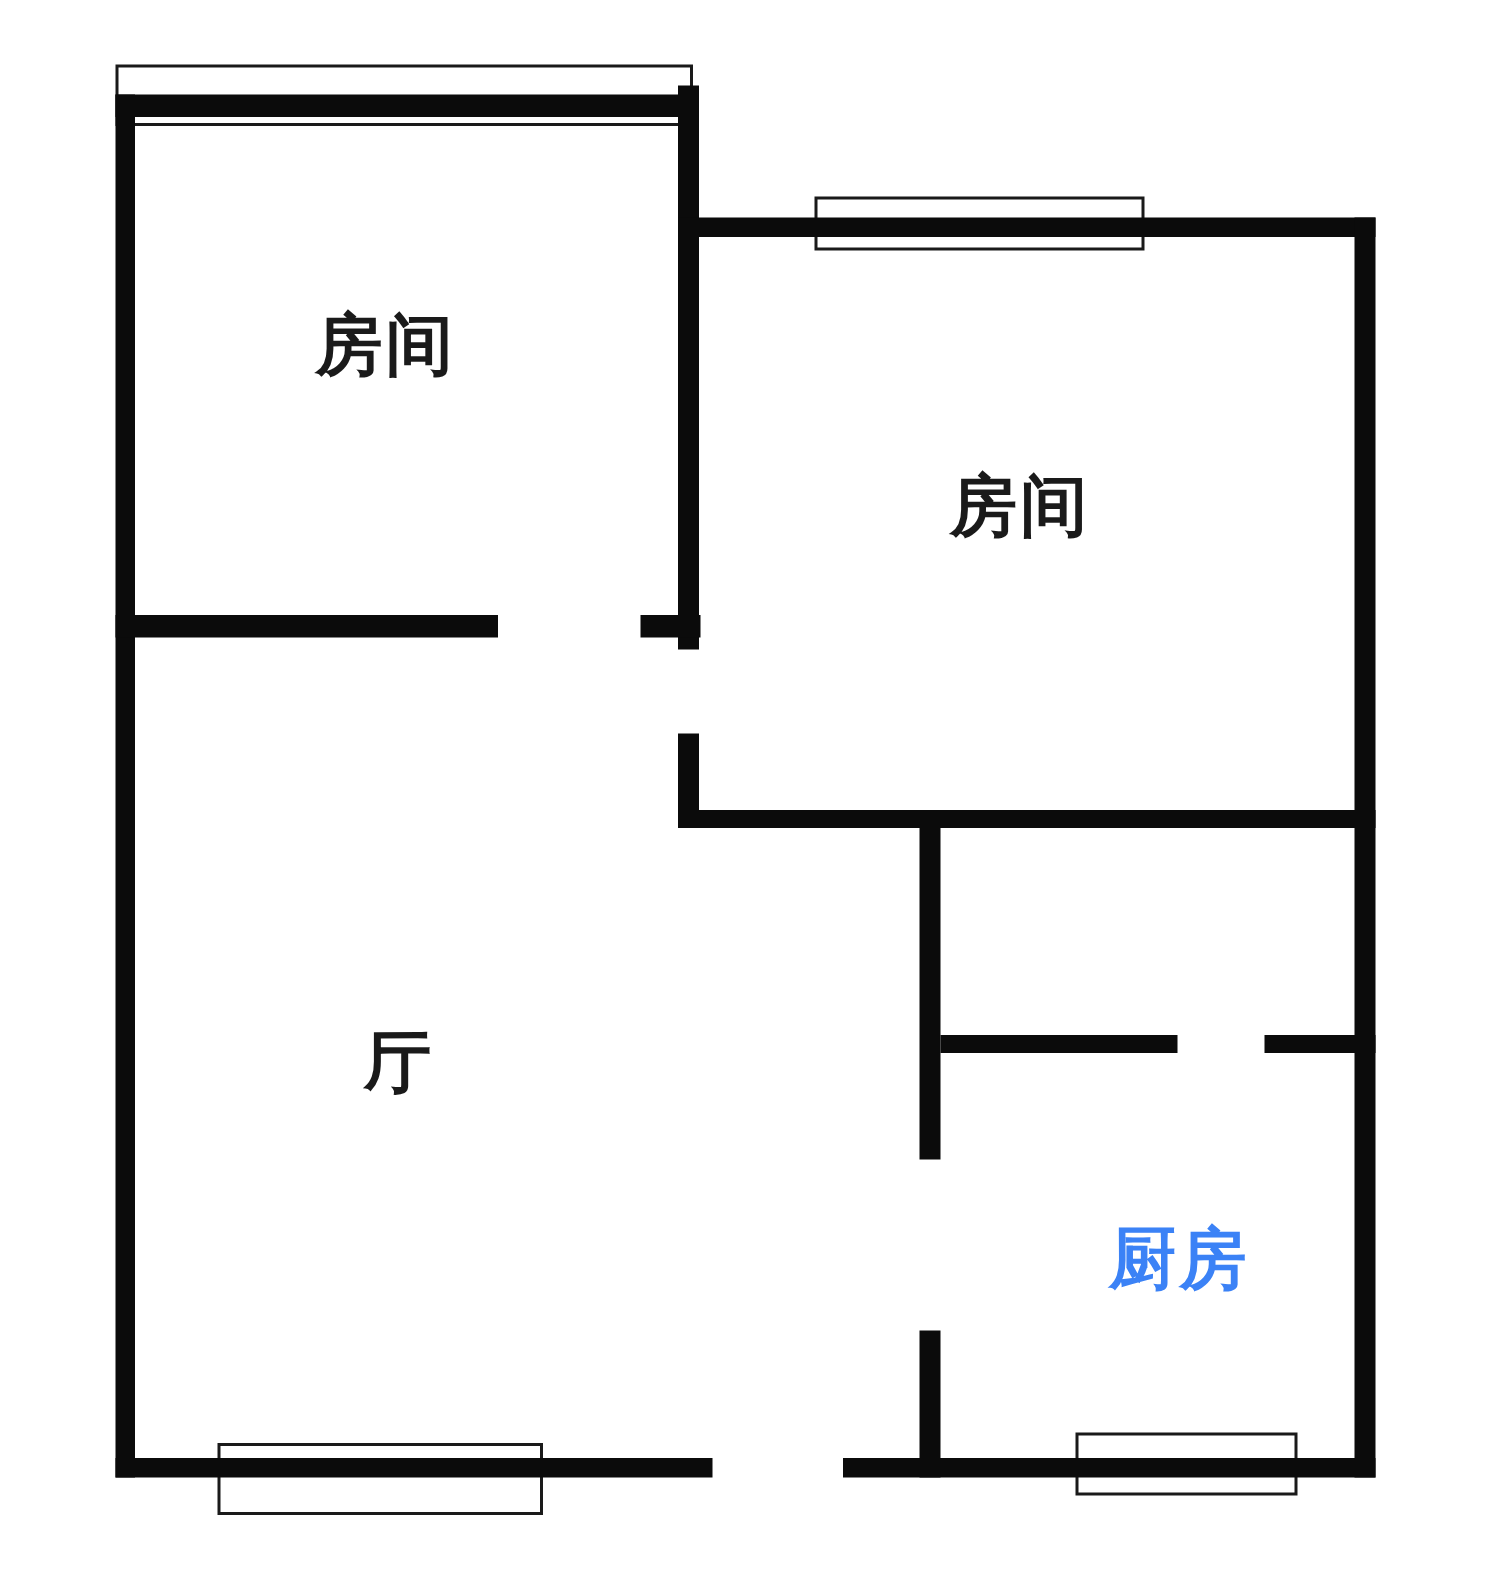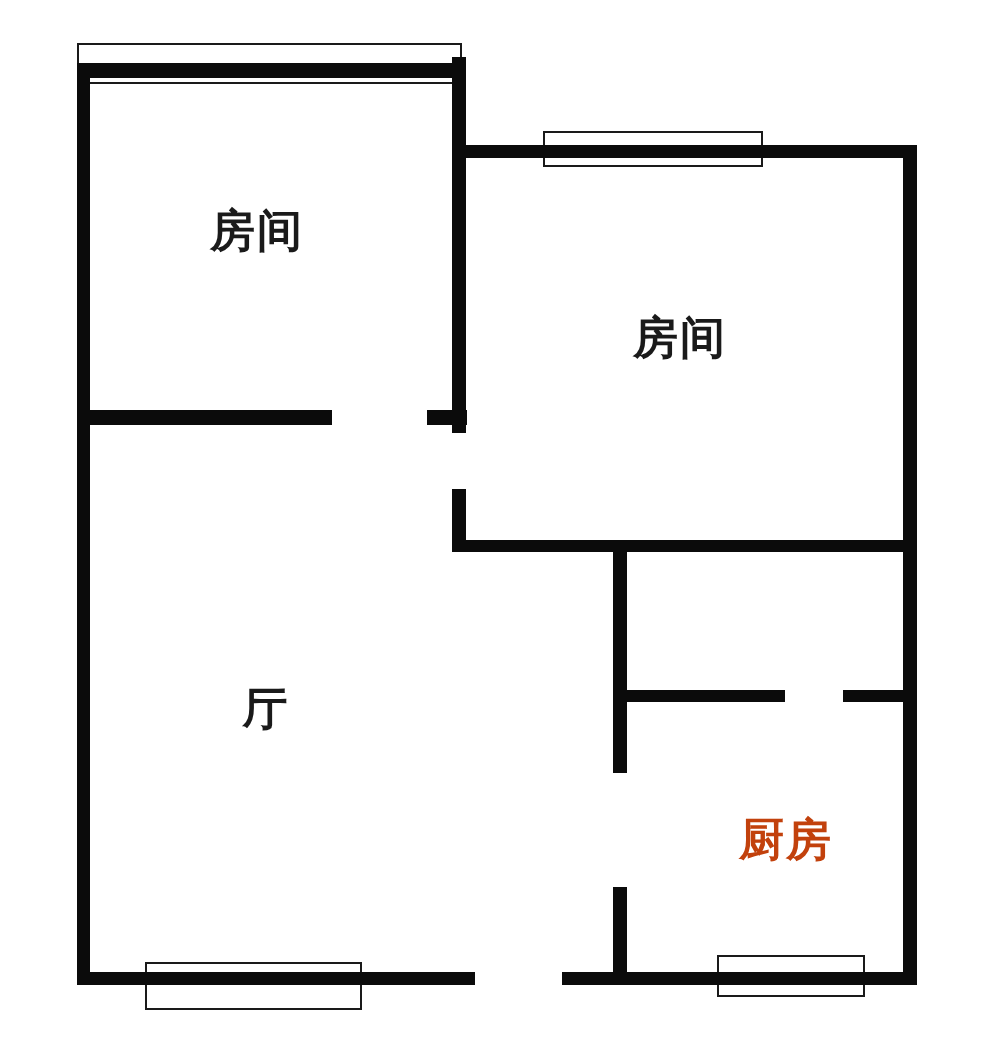--- a/index.html
+++ b/index.html
@@ -44,21 +44,21 @@
     z-index: 5;
   }
 </style>
 </head>
 <body>
 
 <div id="floorplan" style="width: 1000px; height: 1052px; background: rgb(255, 255, 255);">
   <div class="room-label" style="left: 257px; top: 230px; color: rgb(26, 26, 26);">房间</div>
   <div class="room-label" style="left: 680px; top: 337px; color: rgb(26, 26, 26);">房间</div>
   <div class="room-label" style="left: 266px; top: 708px; color: rgb(26, 26, 26);">厅</div>
-  <div class="room-label" style="left: 786px; top: 839px; color: #c2410c;">厨房</div>
+  <div class="room-label" style="left: 786px; top: 839px; color: #3b82f6;">厨房</div>
 <div class="window" style="left: 77px; top: 43px; width: 385px; height: 41px;"></div>
     <div class="window" style="left: 543px; top: 131px; width: 220px; height: 36px;"></div>
     <div class="window" style="left: 145px; top: 962px; width: 217px; height: 48px;"></div>
     <div class="window" style="left: 717px; top: 955px; width: 148px; height: 42px;"></div>
     <div class="wall" style="left: 77px; top: 63px; width: 13px; height: 922px; background: rgb(11, 11, 11);"></div>
     <div class="wall" style="left: 77px; top: 63px; width: 385px; height: 15px; background: rgb(11, 11, 11);"></div>
     <div class="wall" style="left: 452px; top: 57px; width: 14px; height: 376px; background: rgb(11, 11, 11);"></div>
     <div class="wall" style="left: 452px; top: 489px; width: 14px; height: 63px; background: rgb(11, 11, 11);"></div>
     <div class="wall" style="left: 452px; top: 145px; width: 465px; height: 13px; background: rgb(11, 11, 11);"></div>
     <div class="wall" style="left: 903px; top: 145px; width: 14px; height: 840px; background: rgb(11, 11, 11);"></div>

